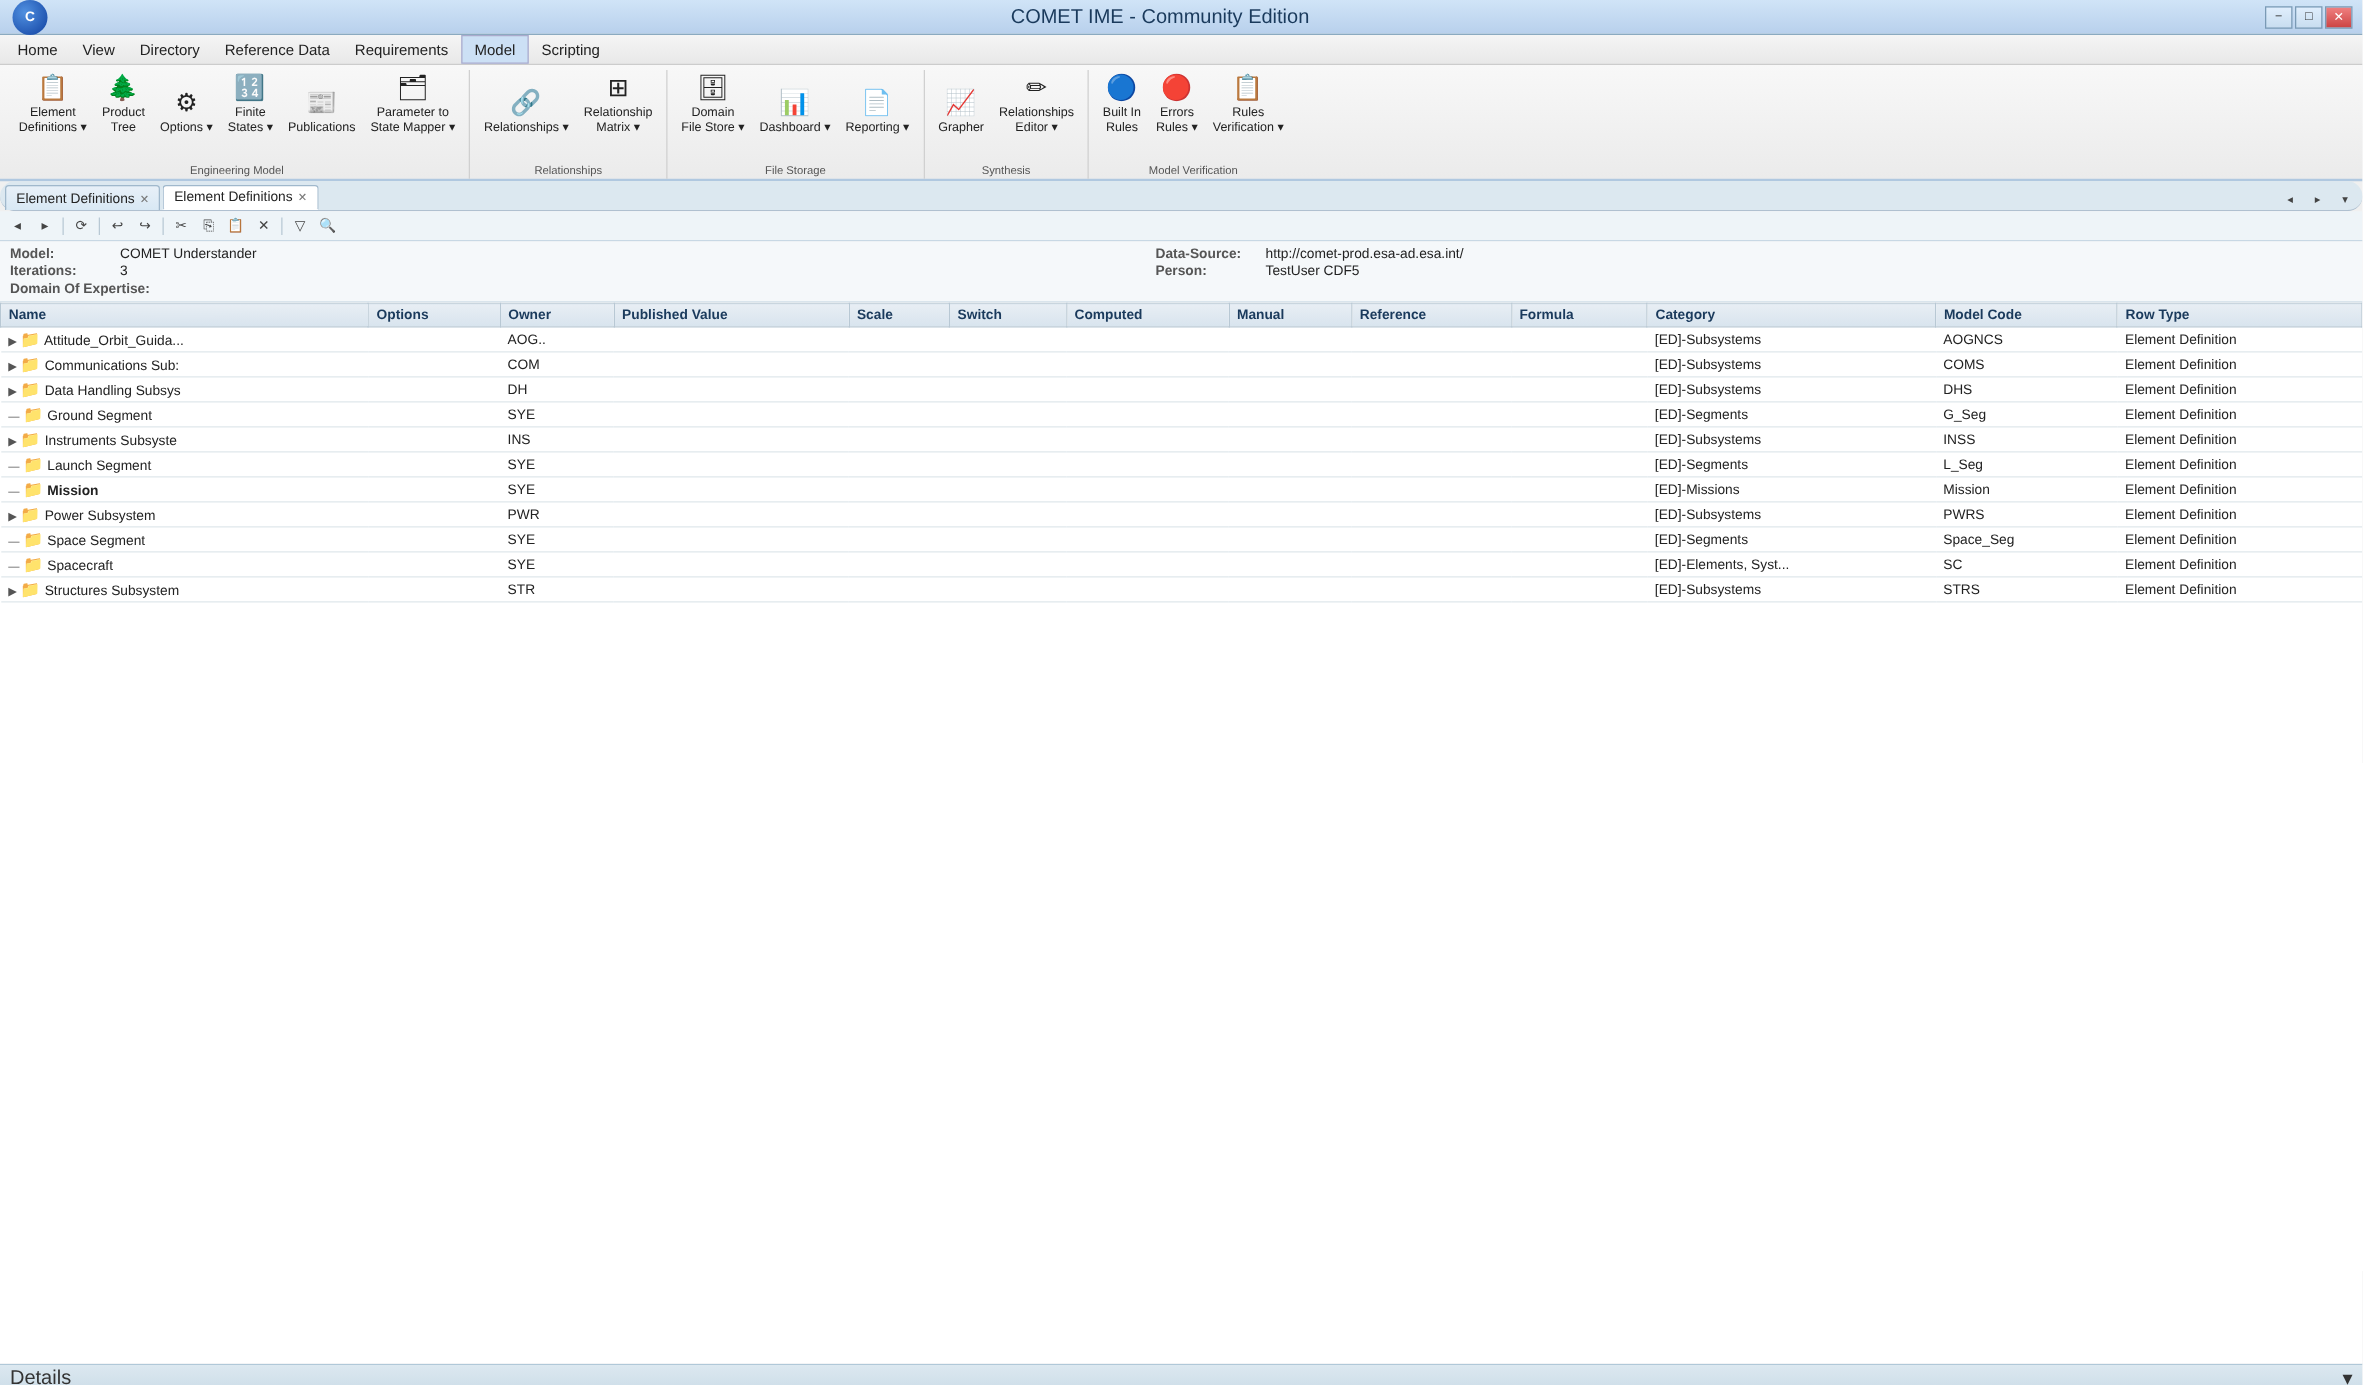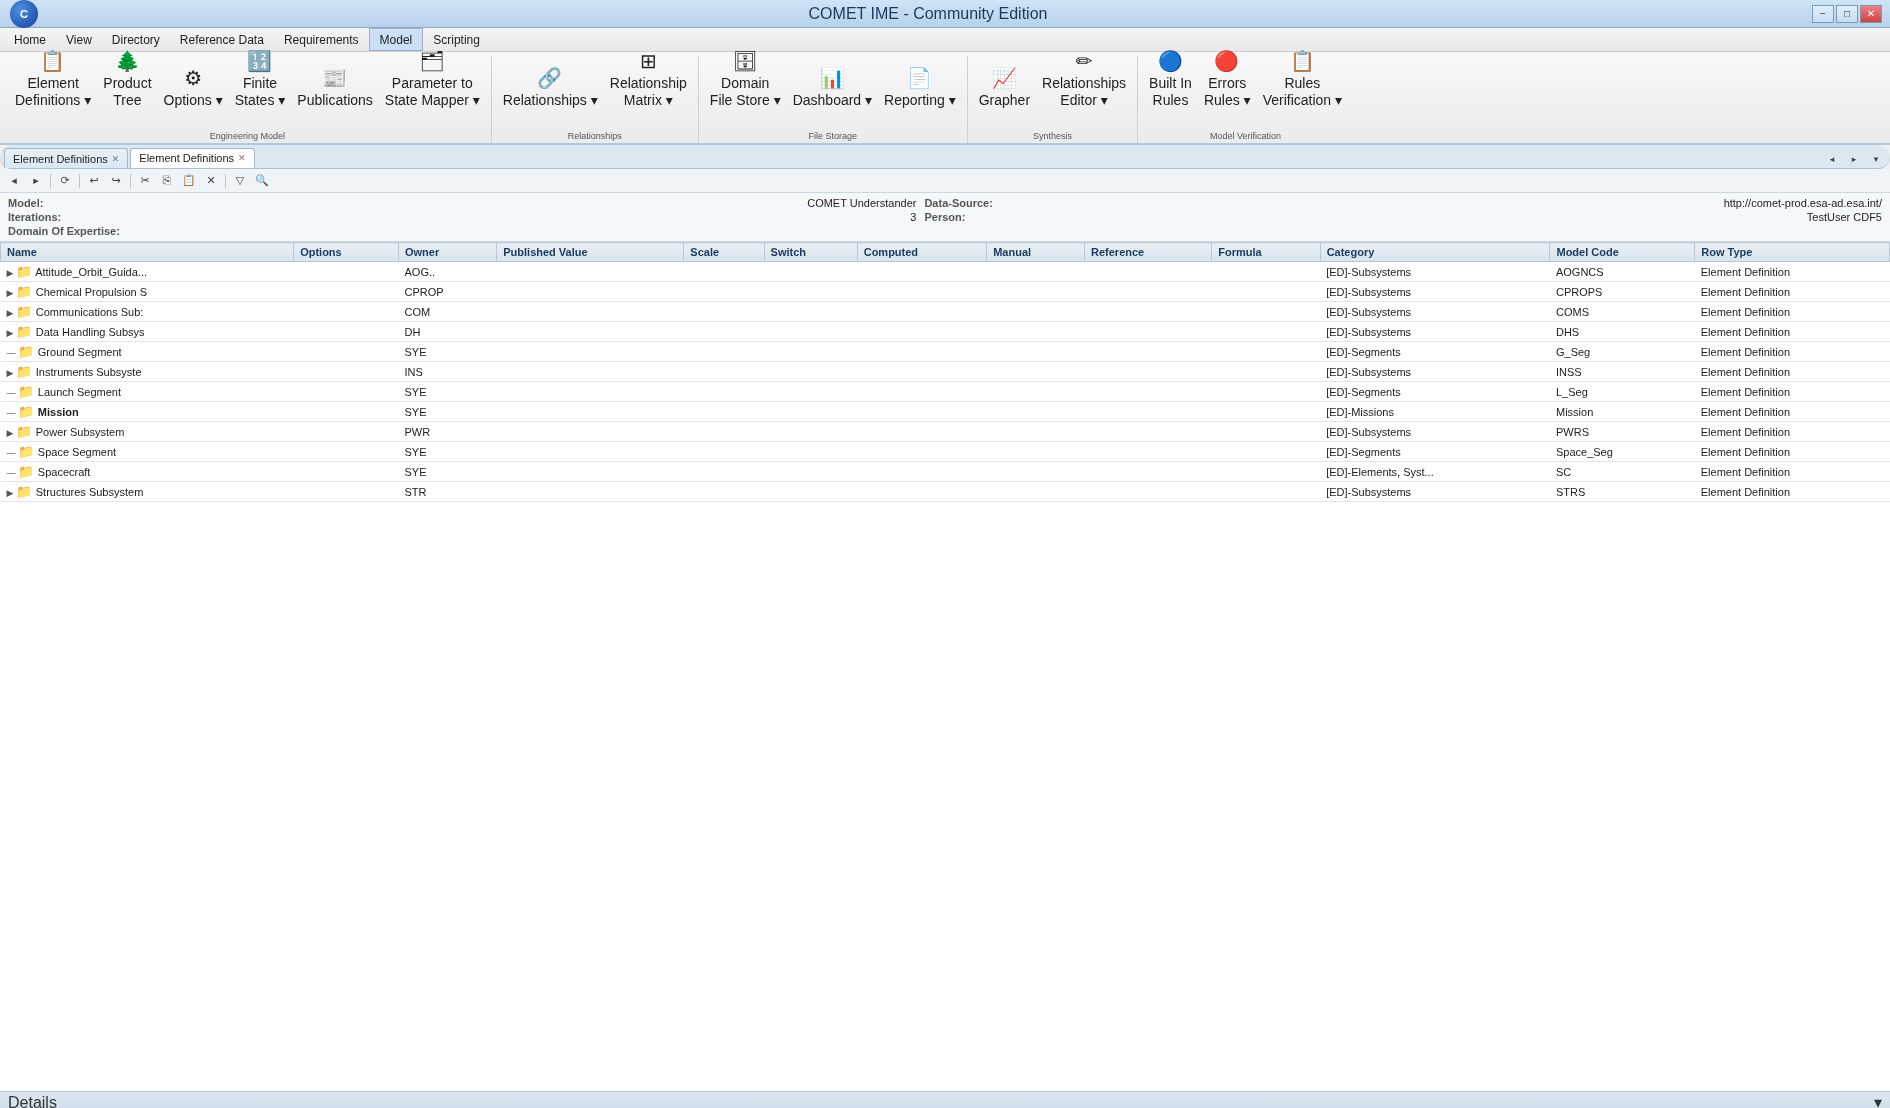--- a/index.html
+++ b/index.html
@@ -58,21 +58,21 @@
     }
     .ribbon-buttons {
       display: flex; flex-direction: row; align-items: flex-end; gap: 2px;
     }
     .ribbon-btn {
       display: flex; flex-direction: column; align-items: center; justify-content: flex-end;
       padding: 2px 4px; cursor: pointer; border: 1px solid transparent; border-radius: 2px;
       min-width: 40px; height: 56px; font-size: 9px; text-align: center; color: #222;
     }
     .ribbon-btn .icon { font-size: 20px; margin-bottom: 2px; }
-    .ribbon-btn .lbl { font-size: 14px; line-height: 1.2; text-align: center; }
+    .ribbon-btn .lbl { font-size: 10px; line-height: 1.2; text-align: center; }
 
     
     #doc-tabs {
       background: #dce8f0;
       display: flex;
       align-items: flex-end;
       padding: 2px 4px 0 4px;
       border-bottom: 1px solid #b0c0d0;
       height: 24px;
       border-radius: 12px;
@@ -179,21 +179,21 @@
     .info-grid {
       display: grid;
       grid-template-columns: 80px auto 80px auto;
       gap: 2px 8px;
       padding: 4px 8px;
       font-size: 11px;
       background: #f5f8fa;
       border-bottom: 1px solid #d0dde8;
     }
     .info-grid .lbl { color: #555; font-weight: 600; }
-    .info-grid .val { color: #222; text-align: right; }
+    .info-grid .val { color: #222; }
   </style>
 </head>
 <body>
 
 <div id="titlebar">
   <div id="logo">
     <div class="comet-logo">C</div>
   </div>
   <span id="titlebar-title">COMET IME - Community Edition</span>
   <div id="titlebar-controls">
@@ -397,39 +397,20 @@
       <td></td>
       <td></td>
       <td>[ED]-Subsystems</td>
       <td>AOGNCS</td>
       <td>Element Definition</td>
     </tr>
           <tr>
       <td>
         <span class="expand-arrow">▶</span>
         <span class="folder-icon">📁</span>
-        <span style="">Chemical Propulsion S</span>
-      </td>
-      <td></td>
-      <td>CPROP</td>
-      <td></td>
-      <td></td>
-      <td></td>
-      <td></td>
-      <td></td>
-      <td></td>
-      <td></td>
-      <td>[ED]-Subsystems</td>
-      <td>CPROPS</td>
-      <td>Element Definition</td>
-    </tr>
-          <tr>
-      <td>
-        <span class="expand-arrow">▶</span>
-        <span class="folder-icon">📁</span>
         <span style="">Communications Sub:</span>
       </td>
       <td></td>
       <td>COM</td>
       <td></td>
       <td></td>
       <td></td>
       <td></td>
       <td></td>
       <td></td>

